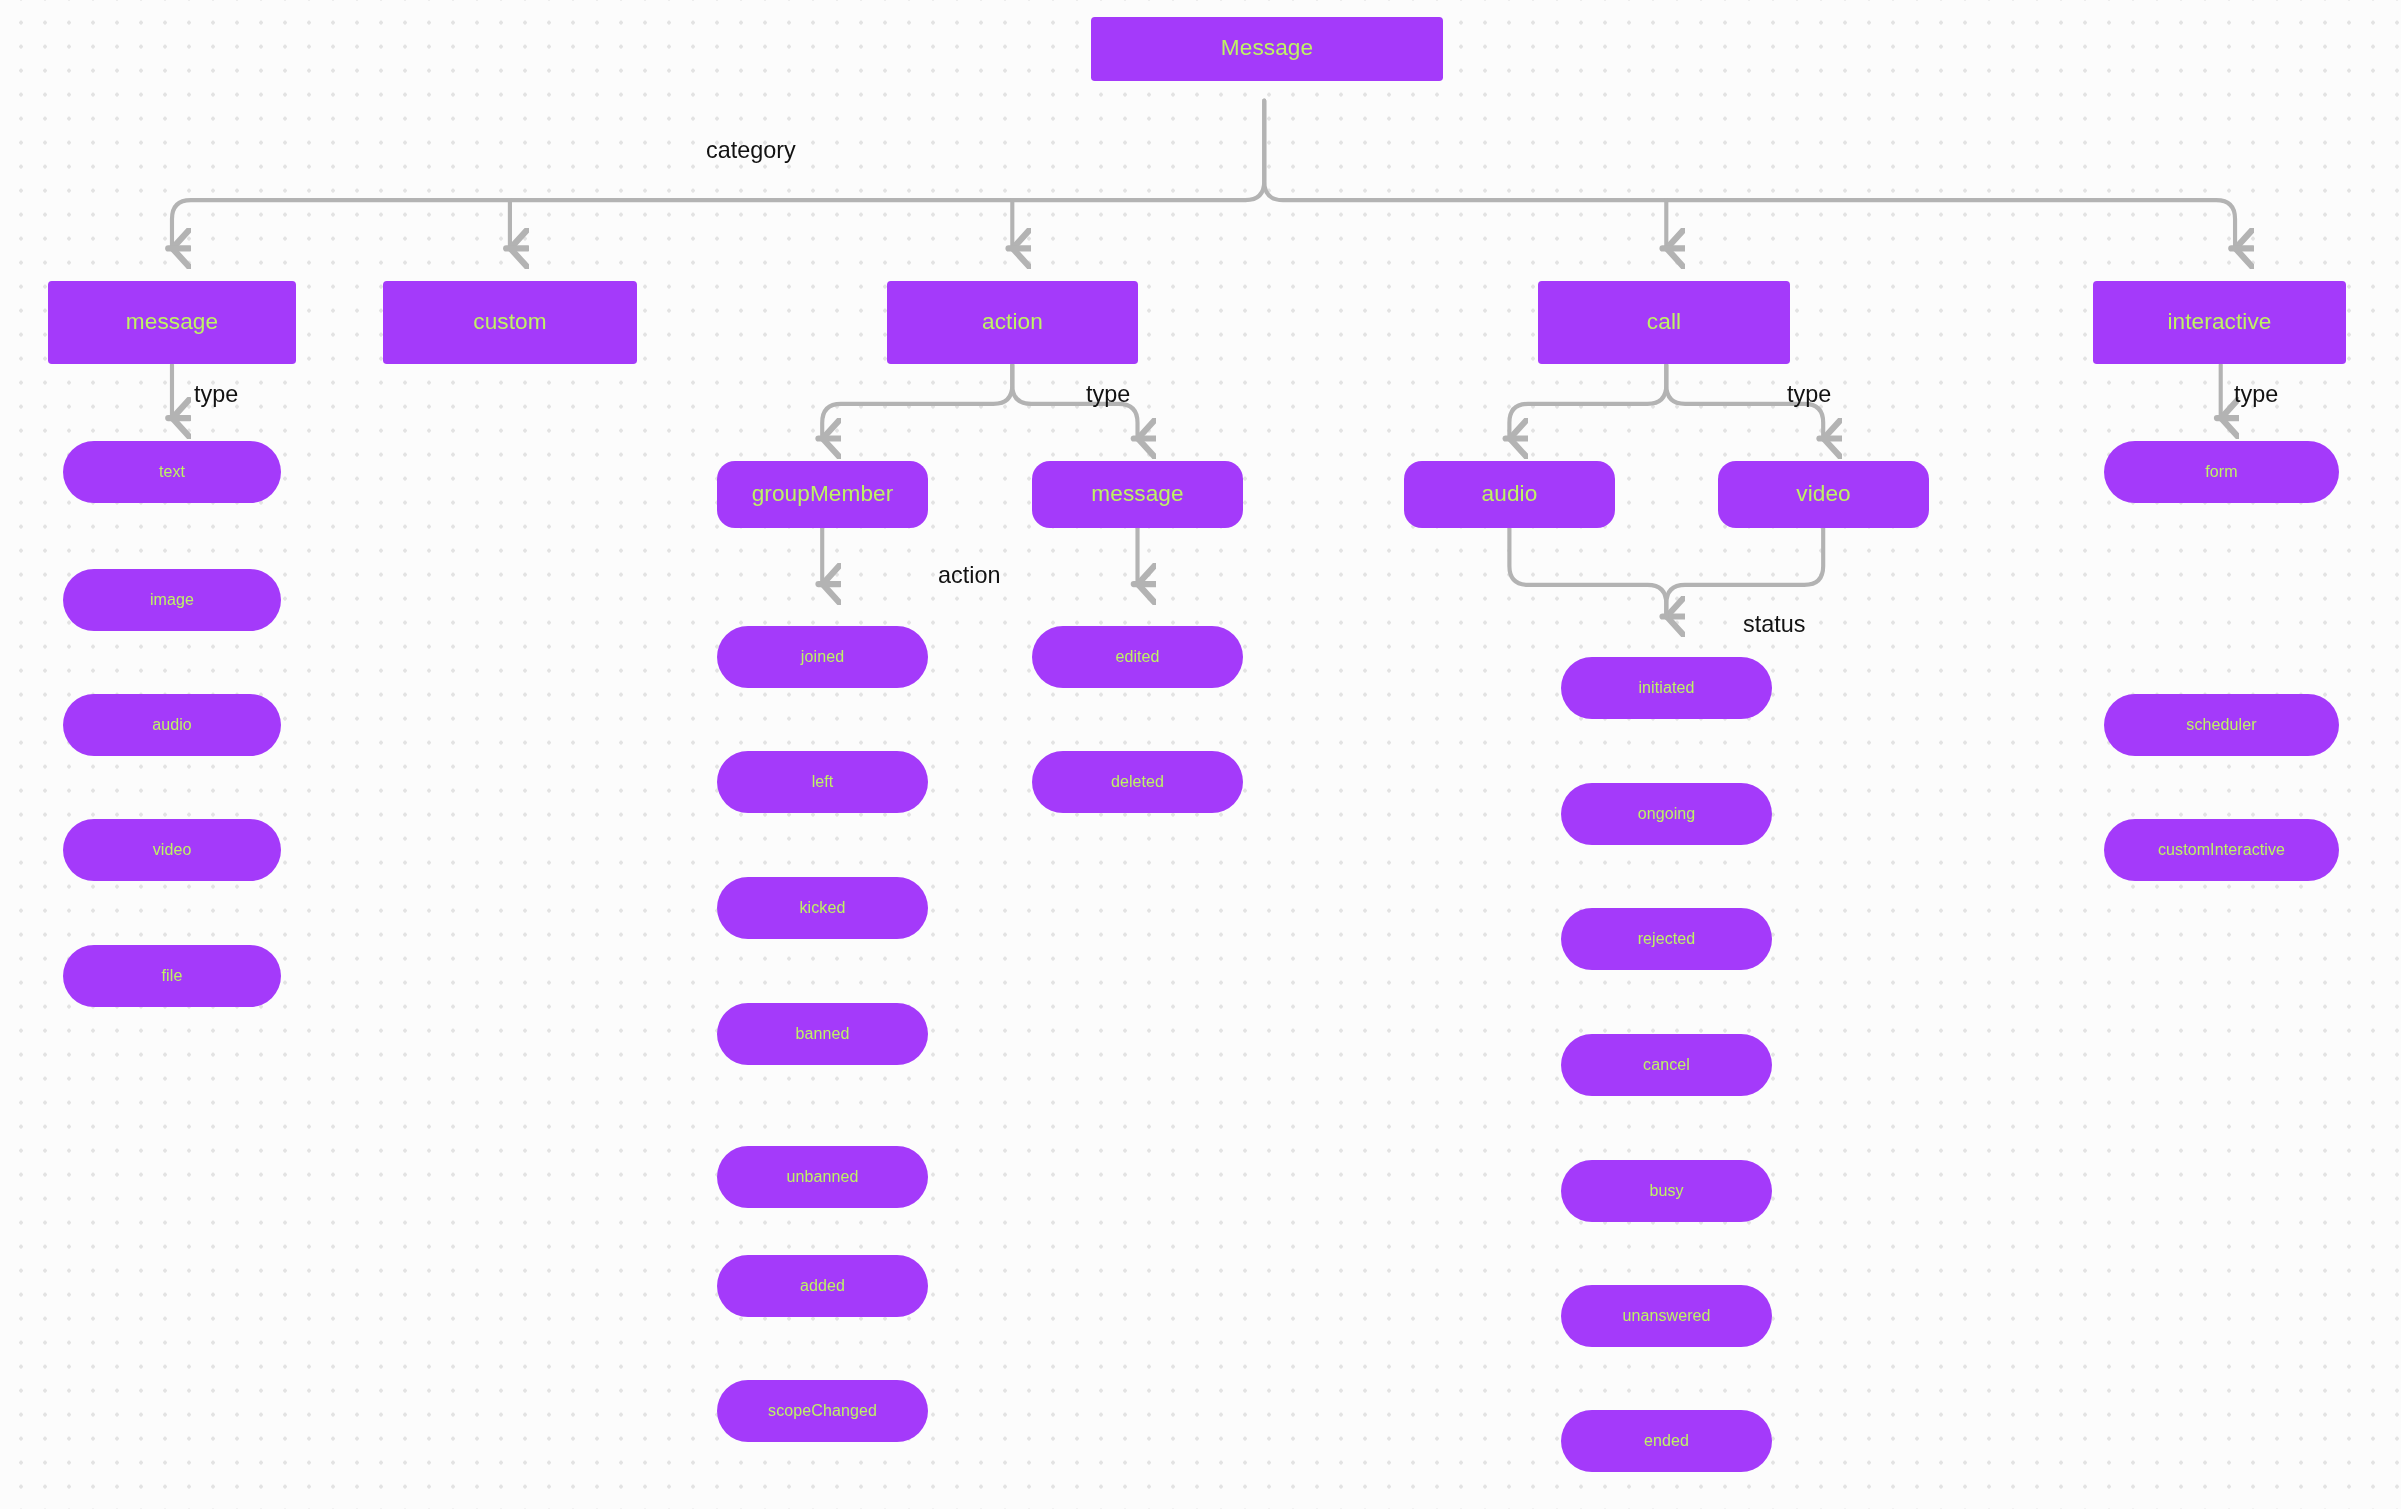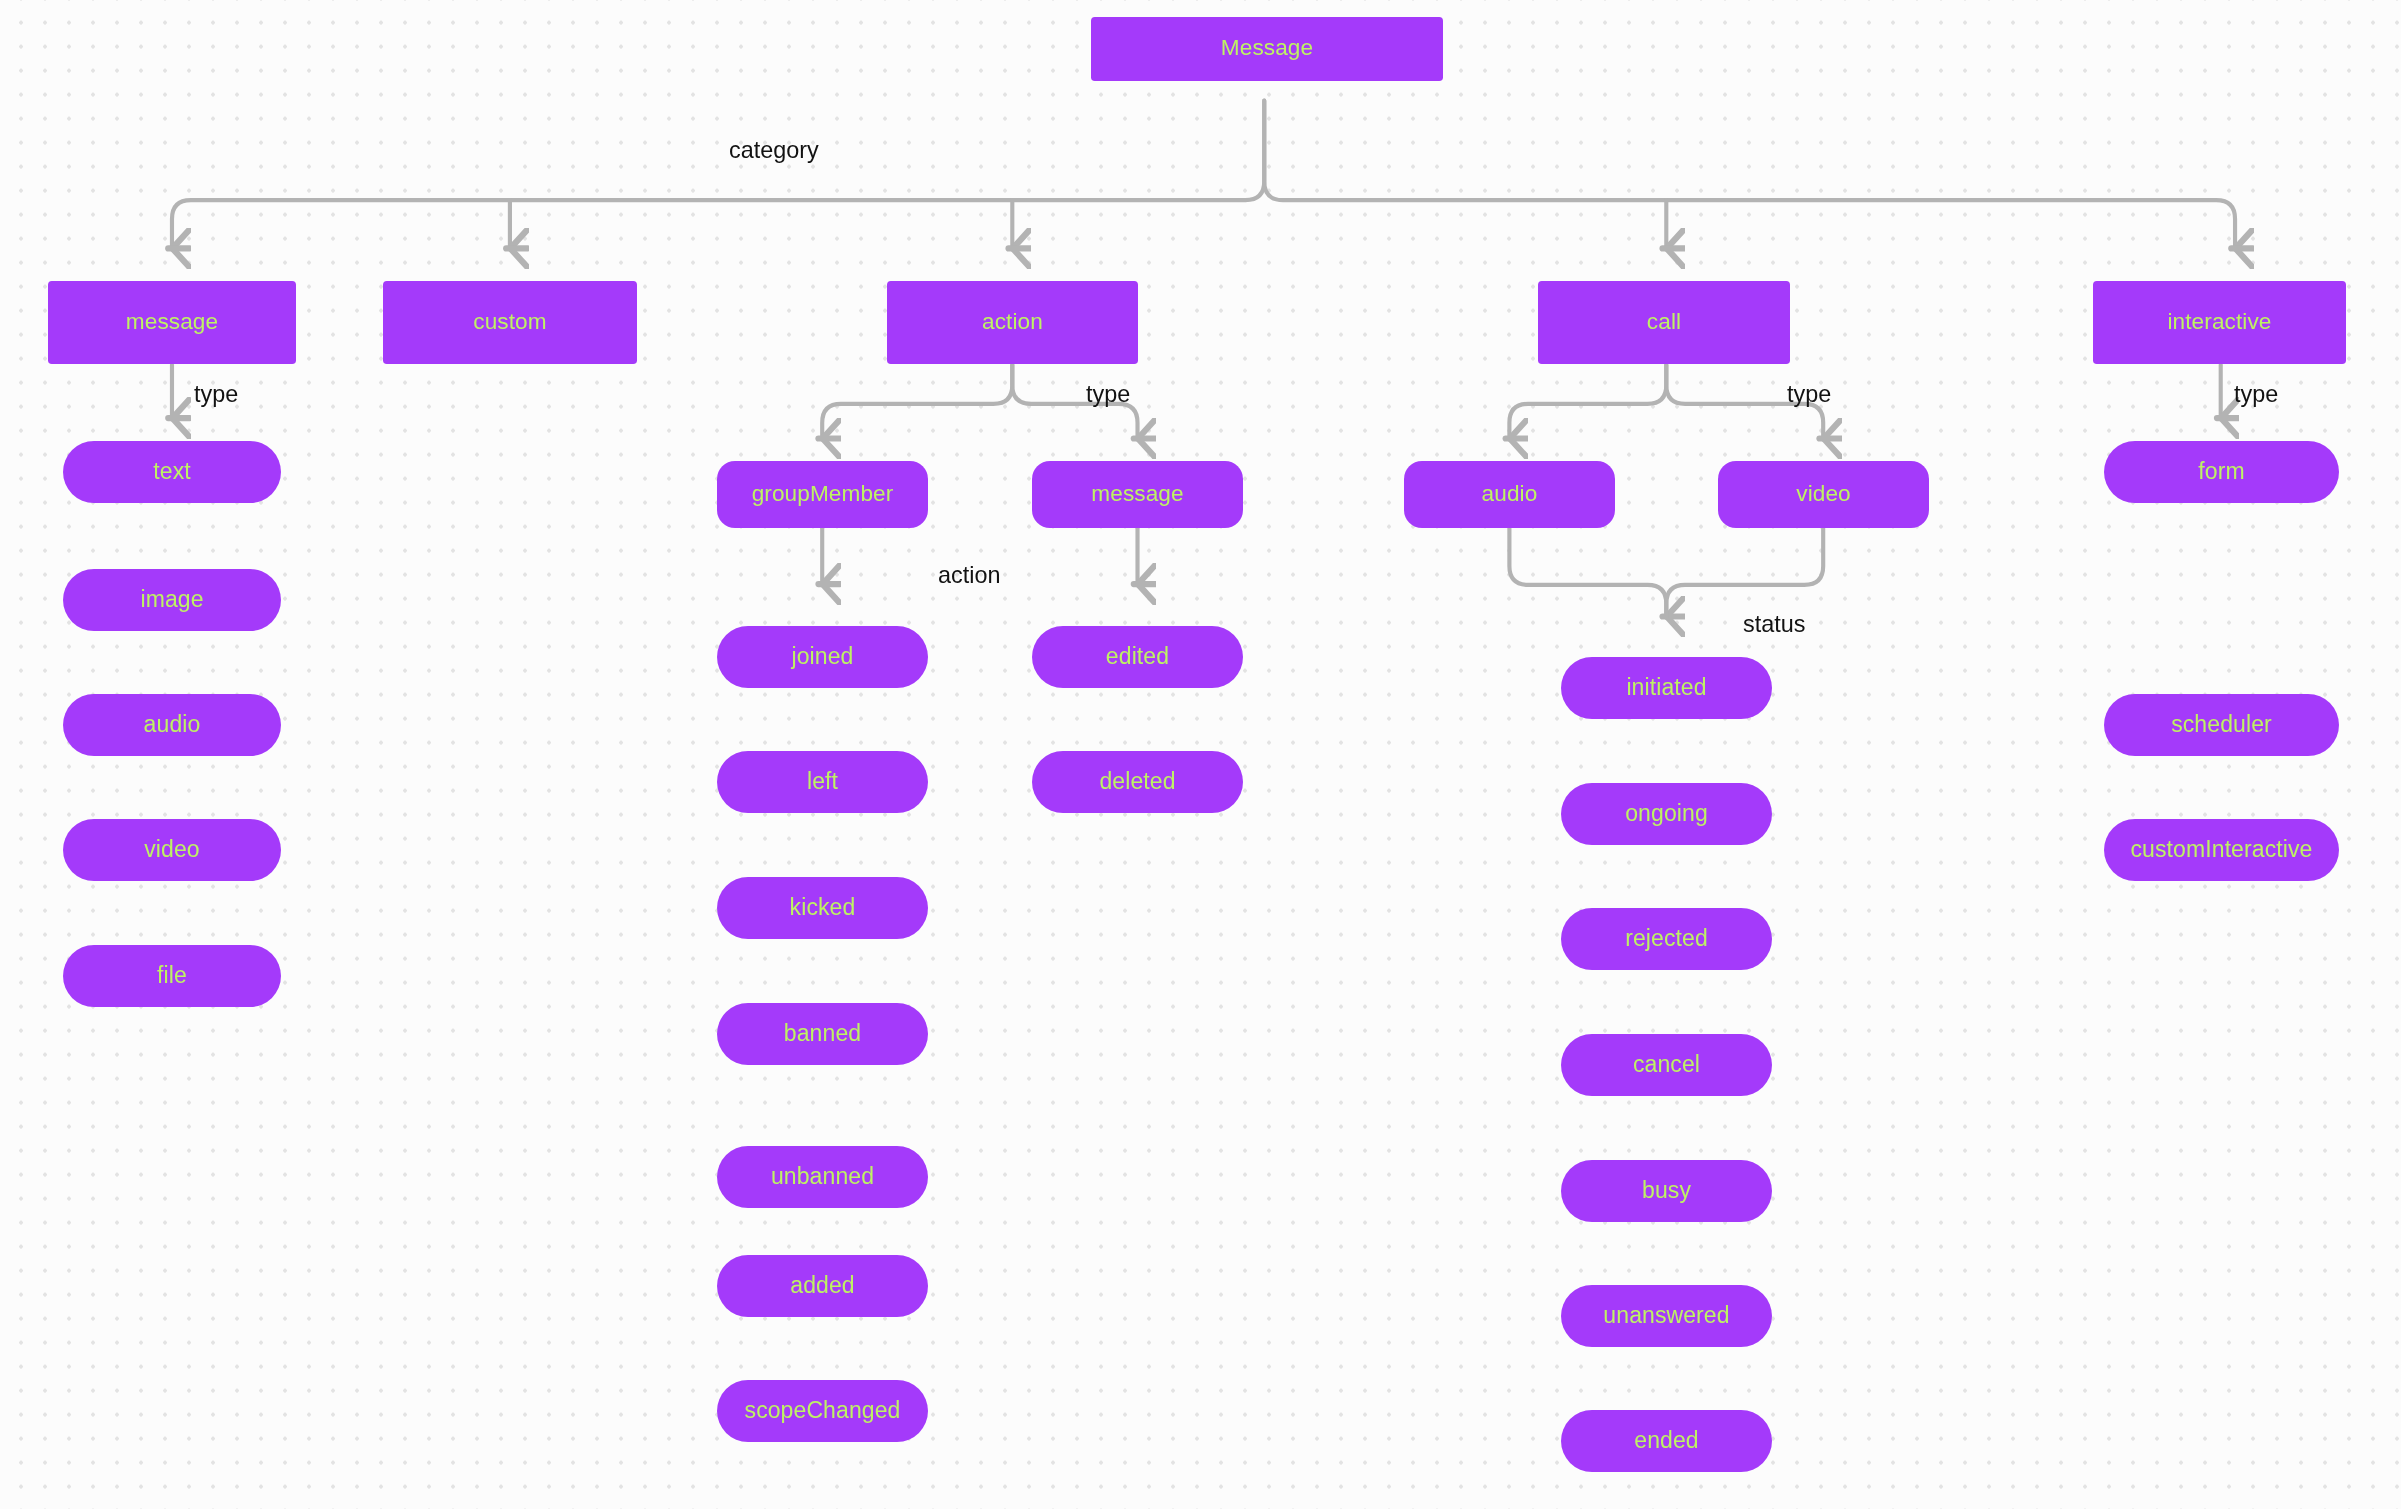--- a/index.html
+++ b/index.html
@@ -34,21 +34,21 @@
     justify-content: center;
     box-sizing: border-box;
     text-align: center;
     line-height: 1.1;
     white-space: nowrap;
     letter-spacing: 0.1px;
   }
   .node.root     { border-radius: 3.8px;  font-size: 22.6px; }
   .node.category { border-radius: 3.8px;  font-size: 22.6px; }
   .node.mid      { border-radius: 18px; font-size: 22.6px; }
-  .node.leaf     { border-radius: 36px; font-size: 23px; }
+  .node.leaf     { border-radius: 36px; font-size: 16px; }
   .edge-label {
     position: absolute;
     font-family: "Liberation Sans", sans-serif;
     font-size: 23.4px;
     color: #121212;
     white-space: nowrap;
   }
 </style>
 </head>
 <body>
@@ -86,21 +86,21 @@
       <path d="M2417,700 L2417,750 Q2417,775 2392,775 L2234,775 Q2209,775 2209,800 L2209,818"></path>
 
       <path d="M2944,483 L2944,555" marker-end="url(#ah)"></path>
     </g>
   </svg>
 
   <div class="node root" style="left:1091px; top:16.6px; width:352px; height:64px;">
     <span>Message</span>
   </div>
 
-  <div class="edge-label" style="left:729px; top:137px;">category</div>
+  <div class="edge-label" style="left:706px; top:137px;">category</div>
 
   <div class="node category" style="left:48px; top:281px; width:248px; height:83px;">
     <span>message</span>
   </div>
   <div class="node category" style="left:383px; top:281px; width:254px; height:83px;">
     <span>custom</span>
   </div>
   <div class="node category" style="left:887px; top:281px; width:251px; height:83px;">
     <span>action</span>
   </div>

